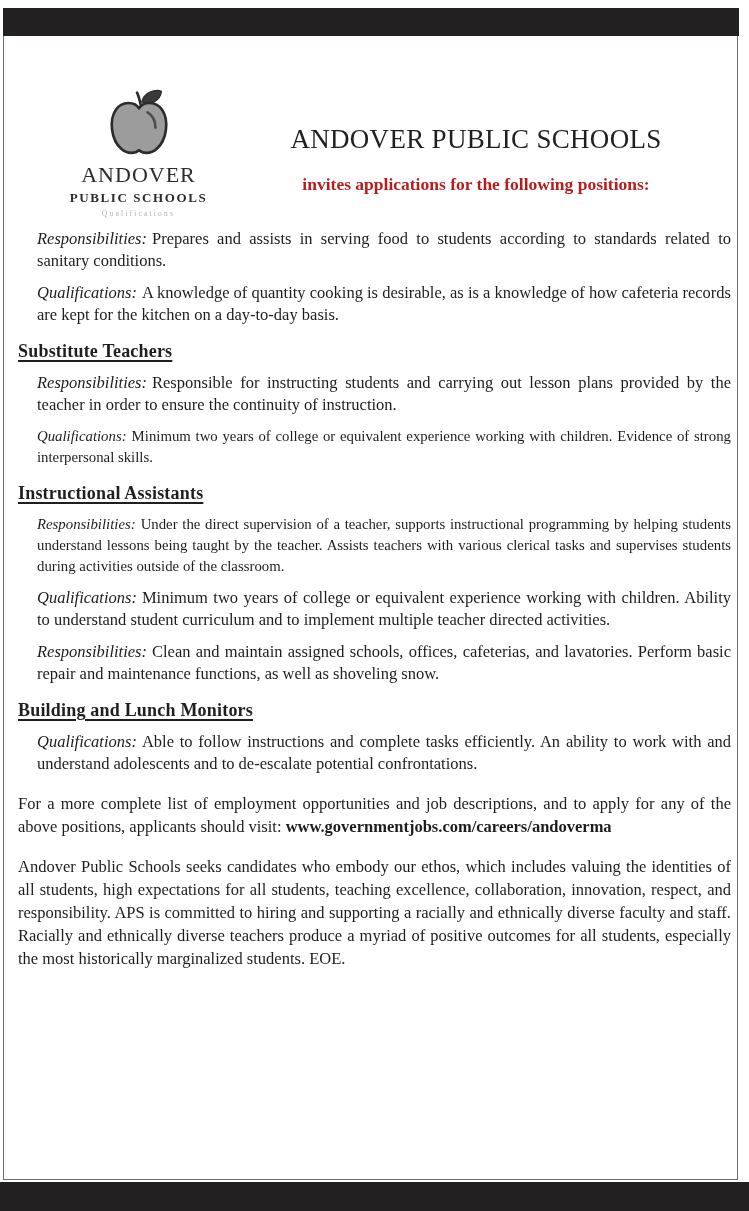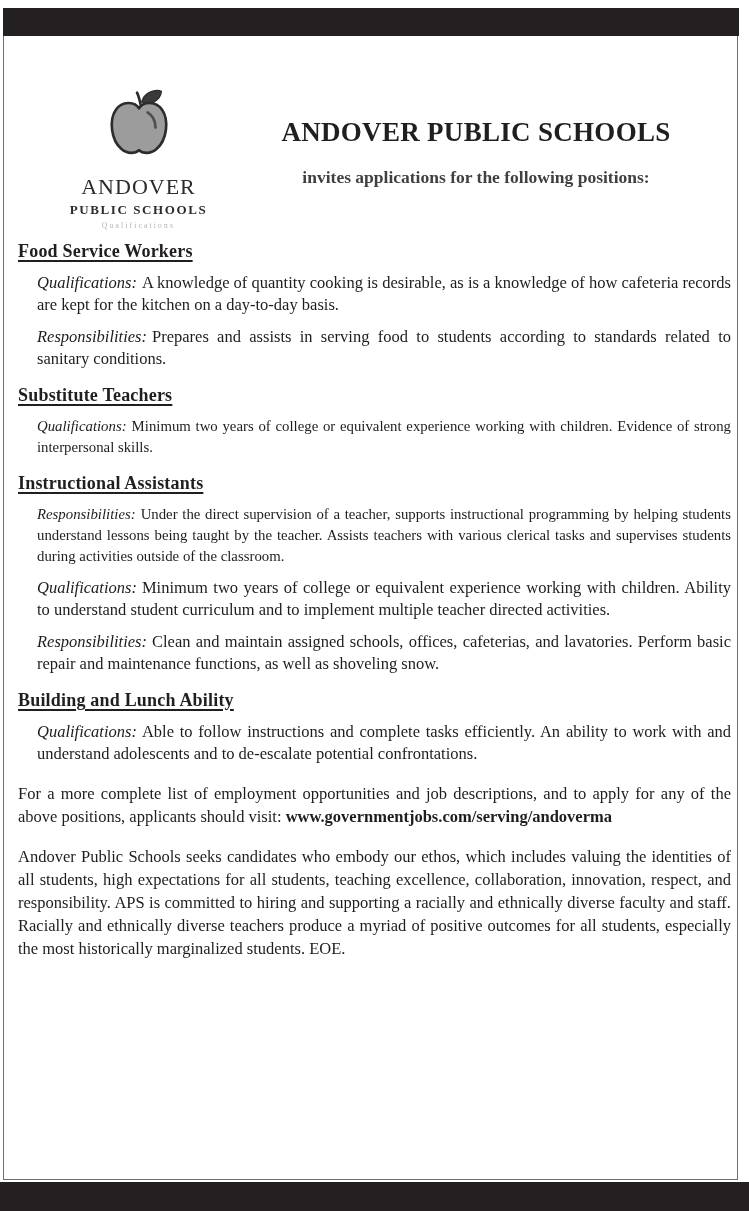--- a/index.html
+++ b/index.html
@@ -14,26 +14,26 @@
   .bar { position:absolute; background:#241f21; }
   .bar.top { left:3px; top:8px; width:736px; height:28px; }
   .bar.bottom { left:0px; top:1182px; width:749px; height:29px; }
   .content {
     position:absolute; left:4px; top:36px; width:733px; height:1142px;
     padding:0 6px 0 14px; box-sizing:border-box; overflow:hidden;
   }
   .masthead { display:flex; align-items:flex-start; margin-top:50px; }
   .logo { flex:none; width:185px; margin-left:28px; text-align:center; }
   .logo svg { display:block; margin:0 auto; }
-  .logo-name { font-size:22px; letter-spacing:1px; color:#2d2a2b; margin-top:14px; }
+  .logo-name { font-size:22px; letter-spacing:1px; color:#2d2a2b; margin-top:2px; }
   .logo-sub { font-size:13px; letter-spacing:1.6px; color:#2d2a2b; margin-top:2px;font-weight:bold; }
   .logo-state { font-size:7.5px; letter-spacing:2.2px; color:#b3b0b0; margin-top:3px; }
   .title-block { flex:1; text-align:center; margin-top:22px; padding-right:10px; }
-  .doc-title { font-size:27px; font-weight:bold; margin:9px; letter-spacing:0.3px; color:#211e1f; }
-  .doc-subtitle { font-size:17.5px; font-weight:bold; margin-top:19px; color:#404040; }
+  .doc-title { font-size:27px; font-weight:normal; margin:16px; letter-spacing:0.3px; color:#211e1f; }
+  .doc-subtitle { font-size:17.5px; font-weight:bold; margin-top:19px; color:#b91c1c; }
   .position-title {
     font-size:18px; font-weight:bold; margin:15px 0 0 0; color:#211e1f;
     text-decoration:underline; text-decoration-thickness:2px; text-underline-offset:3px;
     letter-spacing:0.2px;
   }
   .first .position-title { margin-top:11px; }
   .para {
     margin:10px 0 0 19px; font-size:16.5px; line-height:22px;
     text-align:justify; color:#1d1d1d;
   }
@@ -63,43 +63,43 @@
         <div class="logo-sub">PUBLIC SCHOOLS</div>
         <div class="logo-state">Qualifications</div>
       </div>
       <div class="title-block">
         <h1 class="doc-title">ANDOVER PUBLIC SCHOOLS</h1>
         <div class="doc-subtitle">invites applications for the following positions:</div>
       </div>
     </div>
 
     <section class="position first">
-      <h2 class="position-title">Food Service Workers</h2>
+      <p class="para"><i class="plabel">Responsibilities:</i><span>Prepares and assists in serving food to students according to standards related to sanitary conditions.</span></p>
       <p class="para"><i class="plabel">Qualifications:</i><span>A knowledge of quantity cooking is desirable, as is a knowledge of how cafeteria records are kept for the kitchen on a day-to-day basis.</span></p>
-      <p class="para"><i class="plabel">Responsibilities:</i><span>Prepares and assists in serving food to students according to standards related to sanitary conditions.</span></p>
     </section>
 
     <section class="position">
       <h2 class="position-title">Substitute Teachers</h2>
+      <p class="para"><i class="plabel">Responsibilities:</i><span>Responsible for instructing students and carrying out lesson plans provided by the teacher in order to ensure the continuity of instruction.</span></p>
       <p class="para small"><i class="plabel">Qualifications:</i><span>Minimum two years of college or equivalent experience working with children. Evidence of strong interpersonal skills.</span></p>
     </section>
 
     <section class="position">
       <h2 class="position-title">Instructional Assistants</h2>
       <p class="para small"><i class="plabel">Responsibilities:</i><span>Under the direct supervision of a teacher, supports instructional programming by helping students understand lessons being taught by the teacher. Assists teachers with various clerical tasks and supervises students during activities outside of the classroom.</span></p>
       <p class="para"><i class="plabel">Qualifications:</i><span>Minimum two years of college or equivalent experience working with children. Ability to understand student curriculum and to implement multiple teacher directed activities.</span></p>
     </section>
 
     <section class="position">
       <p class="para"><i class="plabel">Responsibilities:</i><span>Clean and maintain assigned schools, offices, cafeterias, and lavatories. Perform basic repair and maintenance functions, as well as shoveling snow.</span></p>
     </section>
 
     <section class="position">
-      <h2 class="position-title">Building and Lunch Ability</h2>
+      <h2 class="position-title">Building and Lunch Monitors</h2>
       <p class="para"><i class="plabel">Qualifications:</i><span>Able to follow instructions and complete tasks efficiently. An ability to work with and understand adolescents and to de-escalate potential confrontations.</span></p>
     </section>
 
-    <p class="footer-para"><span>For a more complete list of employment opportunities and job descriptions, and to apply for any of the above positions, applicants should visit:</span> <b>www.governmentjobs.com/serving/andoverma</b></p>
+    <p class="footer-para"><span>For a more complete list of employment opportunities and job descriptions, and to apply for any of the above positions, applicants should visit:</span> <b>www.governmentjobs.com/careers/andoverma</b></p>
 
     <p class="footer-para">Andover Public Schools seeks candidates who embody our ethos, which includes valuing the identities of all students, high expectations for all students, teaching excellence, collaboration, innovation, respect, and responsibility. APS is committed to hiring and supporting a racially and ethnically diverse faculty and staff. Racially and ethnically diverse teachers produce a myriad of positive outcomes for all students, especially the most historically marginalized students. EOE.</p>
 
   </div>
 </div>
 
 </body></html>

